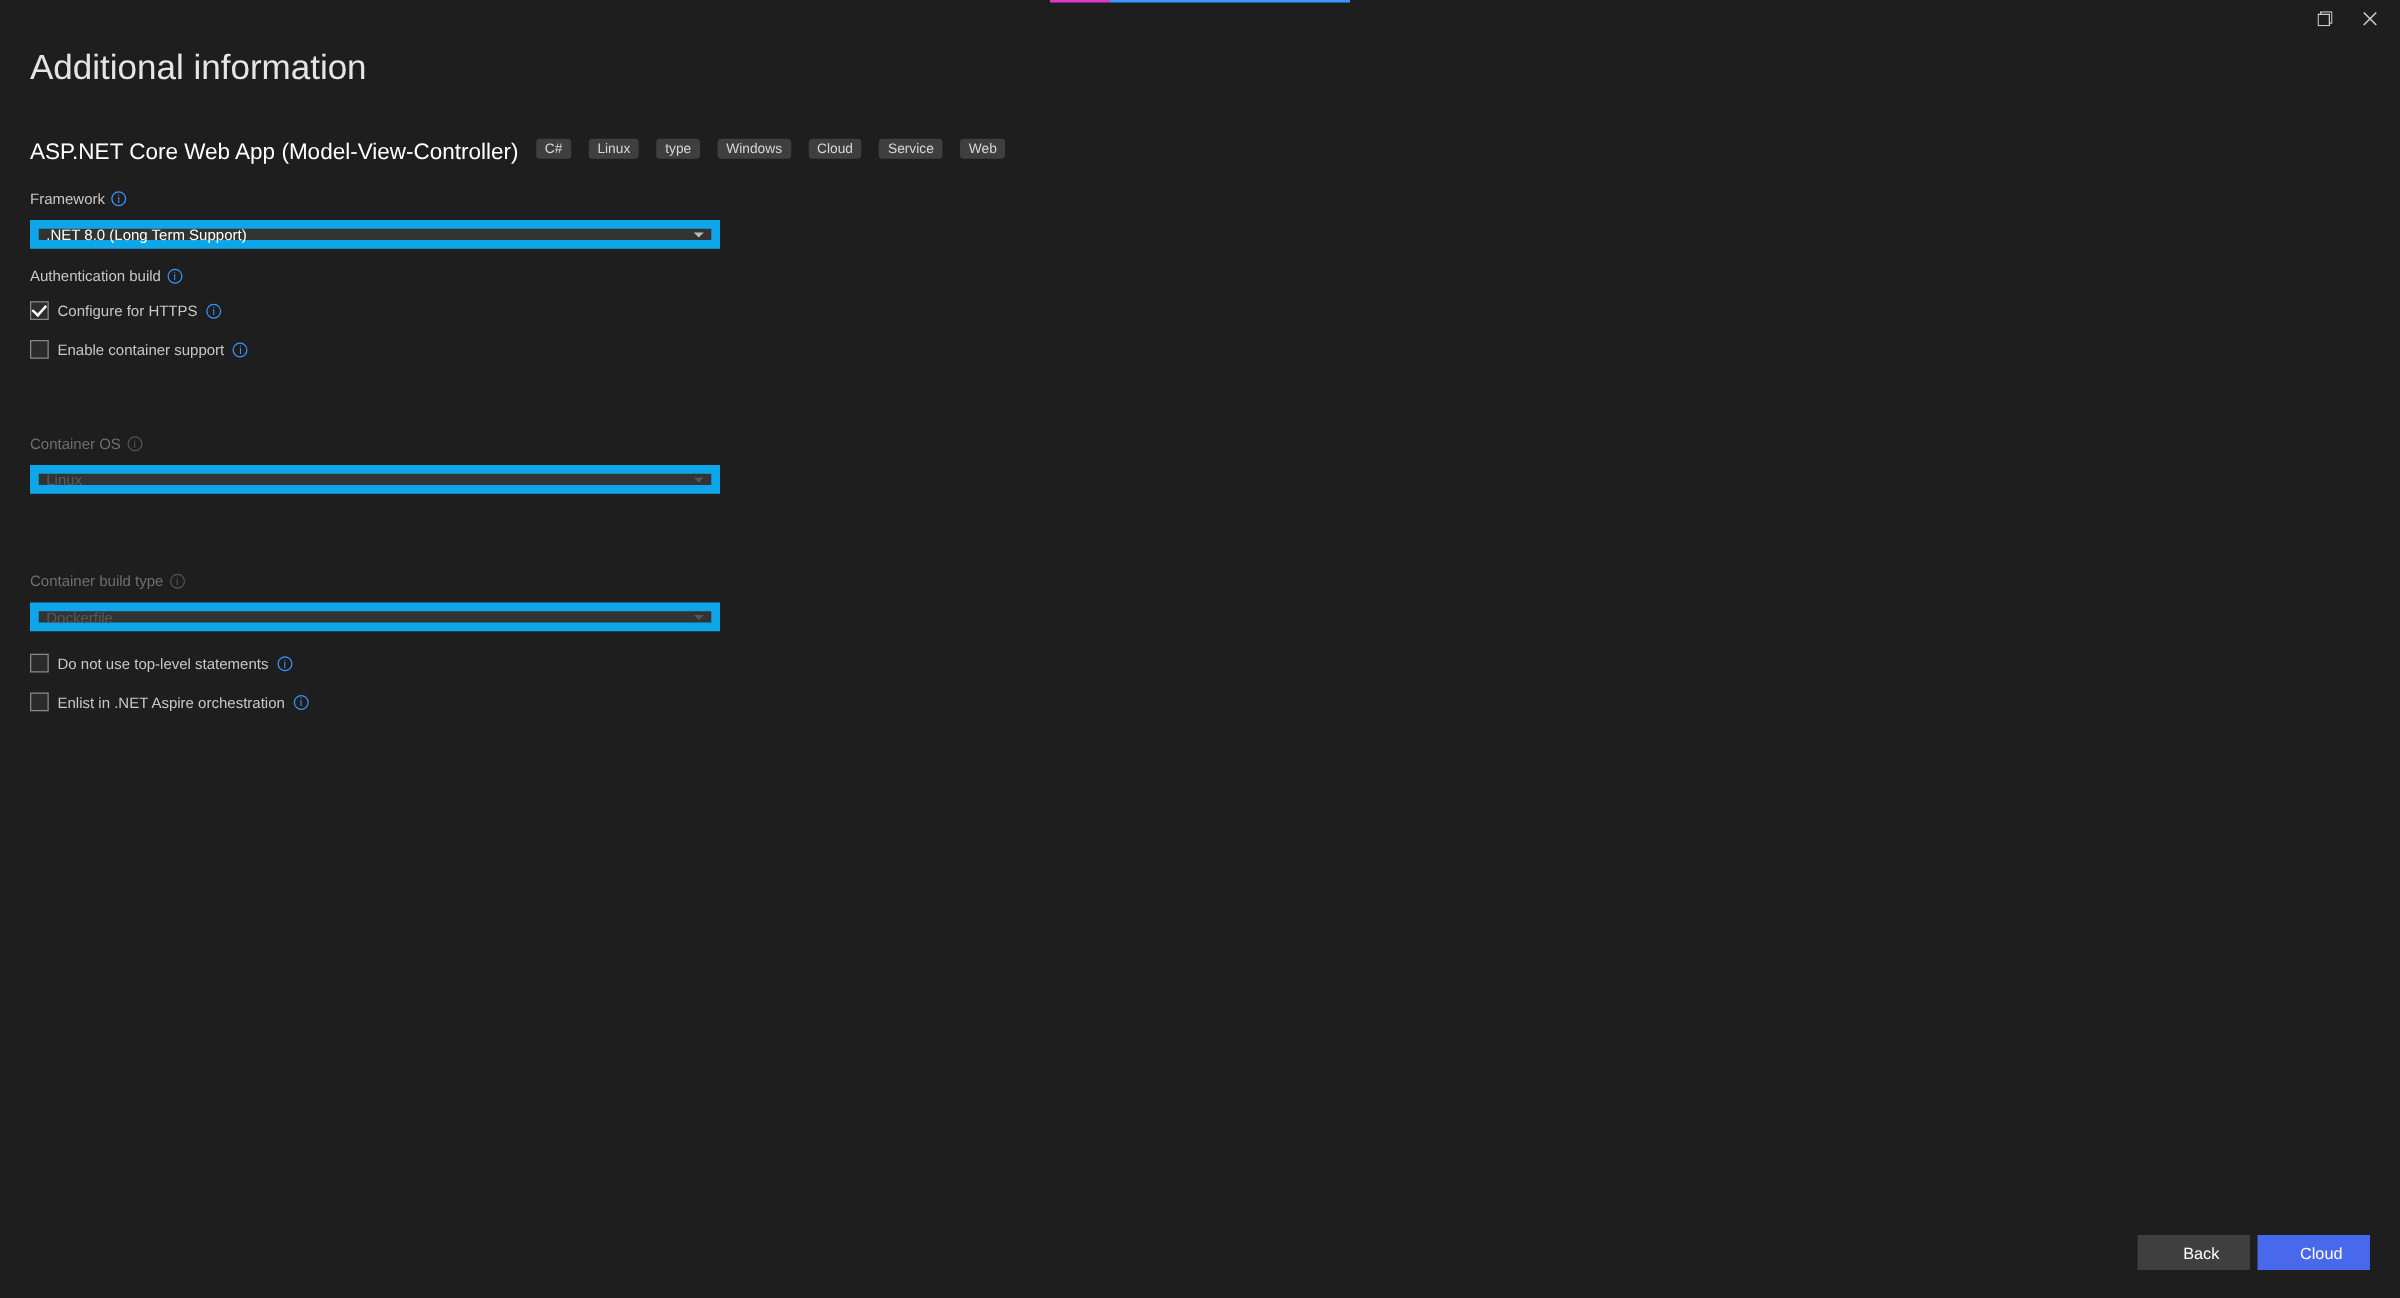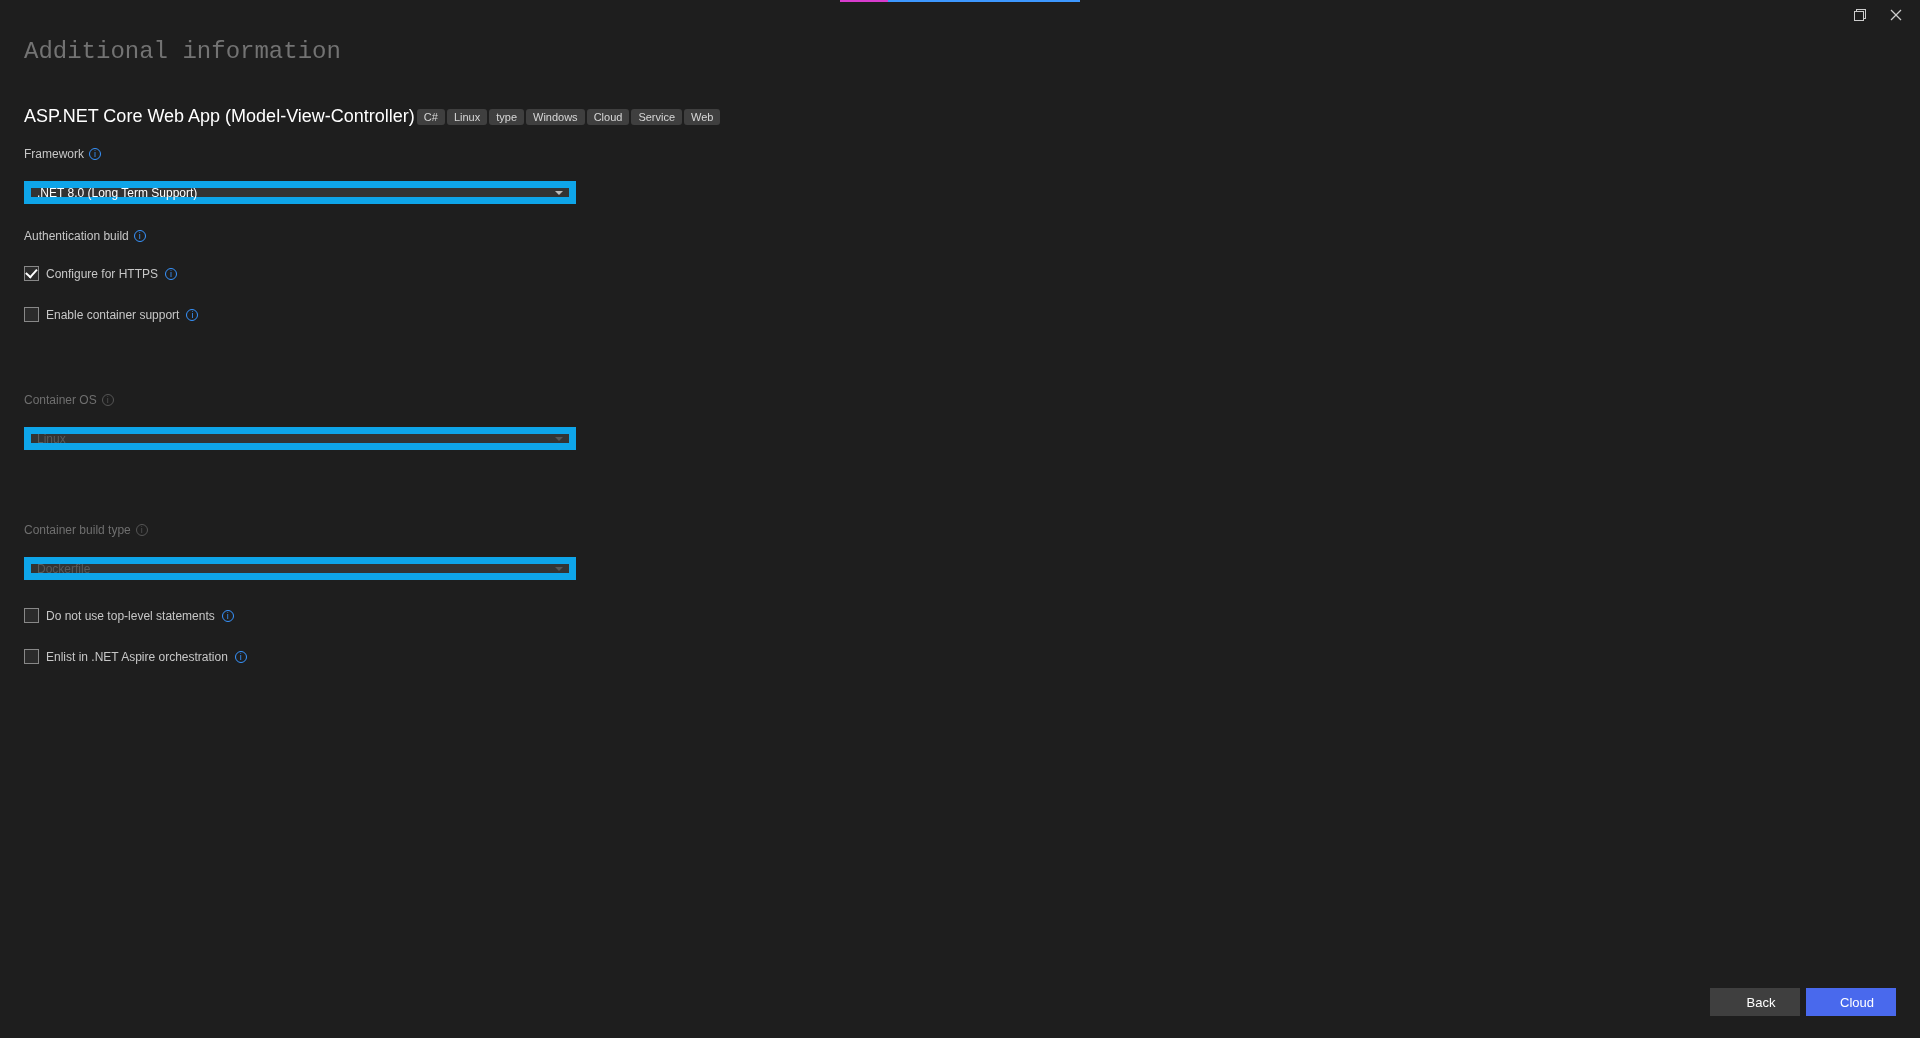--- a/index.html
+++ b/index.html
@@ -40,49 +40,48 @@
   align-items: center;
   justify-content: center;
   color: #cccccc;
   cursor: pointer;
 }
 .titlebar-btn svg { width: 12px; height: 12px; stroke: currentColor; fill: none; }
 .content {
   padding: 8px 24px 0 24px;
 }
 .page-title {
-  font-size: 24px;
+  font-size: 28px;
   font-weight: 400;
-  color: #737373;
+  color: #e5e5e5;
   margin-bottom: 28px;
-  font-family: Liberation Mono, monospace;
 }
 .template-row {
   display: flex;
-  align-items: center;
-  gap: 2px;
+  align-items: flex-start;
+  gap: 14px;
   margin-bottom: 20px;
   margin-top: 41px;
 }
 .template-name {
   font-size: 18px;
   color: #ffffff;
   font-weight: 400;
 }
 .tag {
   background: #3f3f3f;
   color: #d7d7d7;
   font-size: 11px;
   padding: 2px 7px;
   border-radius: 3px;
 }
 .form-area {
   display: flex;
   flex-direction: column;
-  gap: 20px;
+  gap: 10px;
   max-width: 560px;
 }
 .label-row {
   display: flex;
   align-items: center;
   gap: 5px;
   font-size: 12px;
   color: #c7c7c7;
 }
 .label-row.disabled { color: #6f6f6f; margin-top: 48px; }

